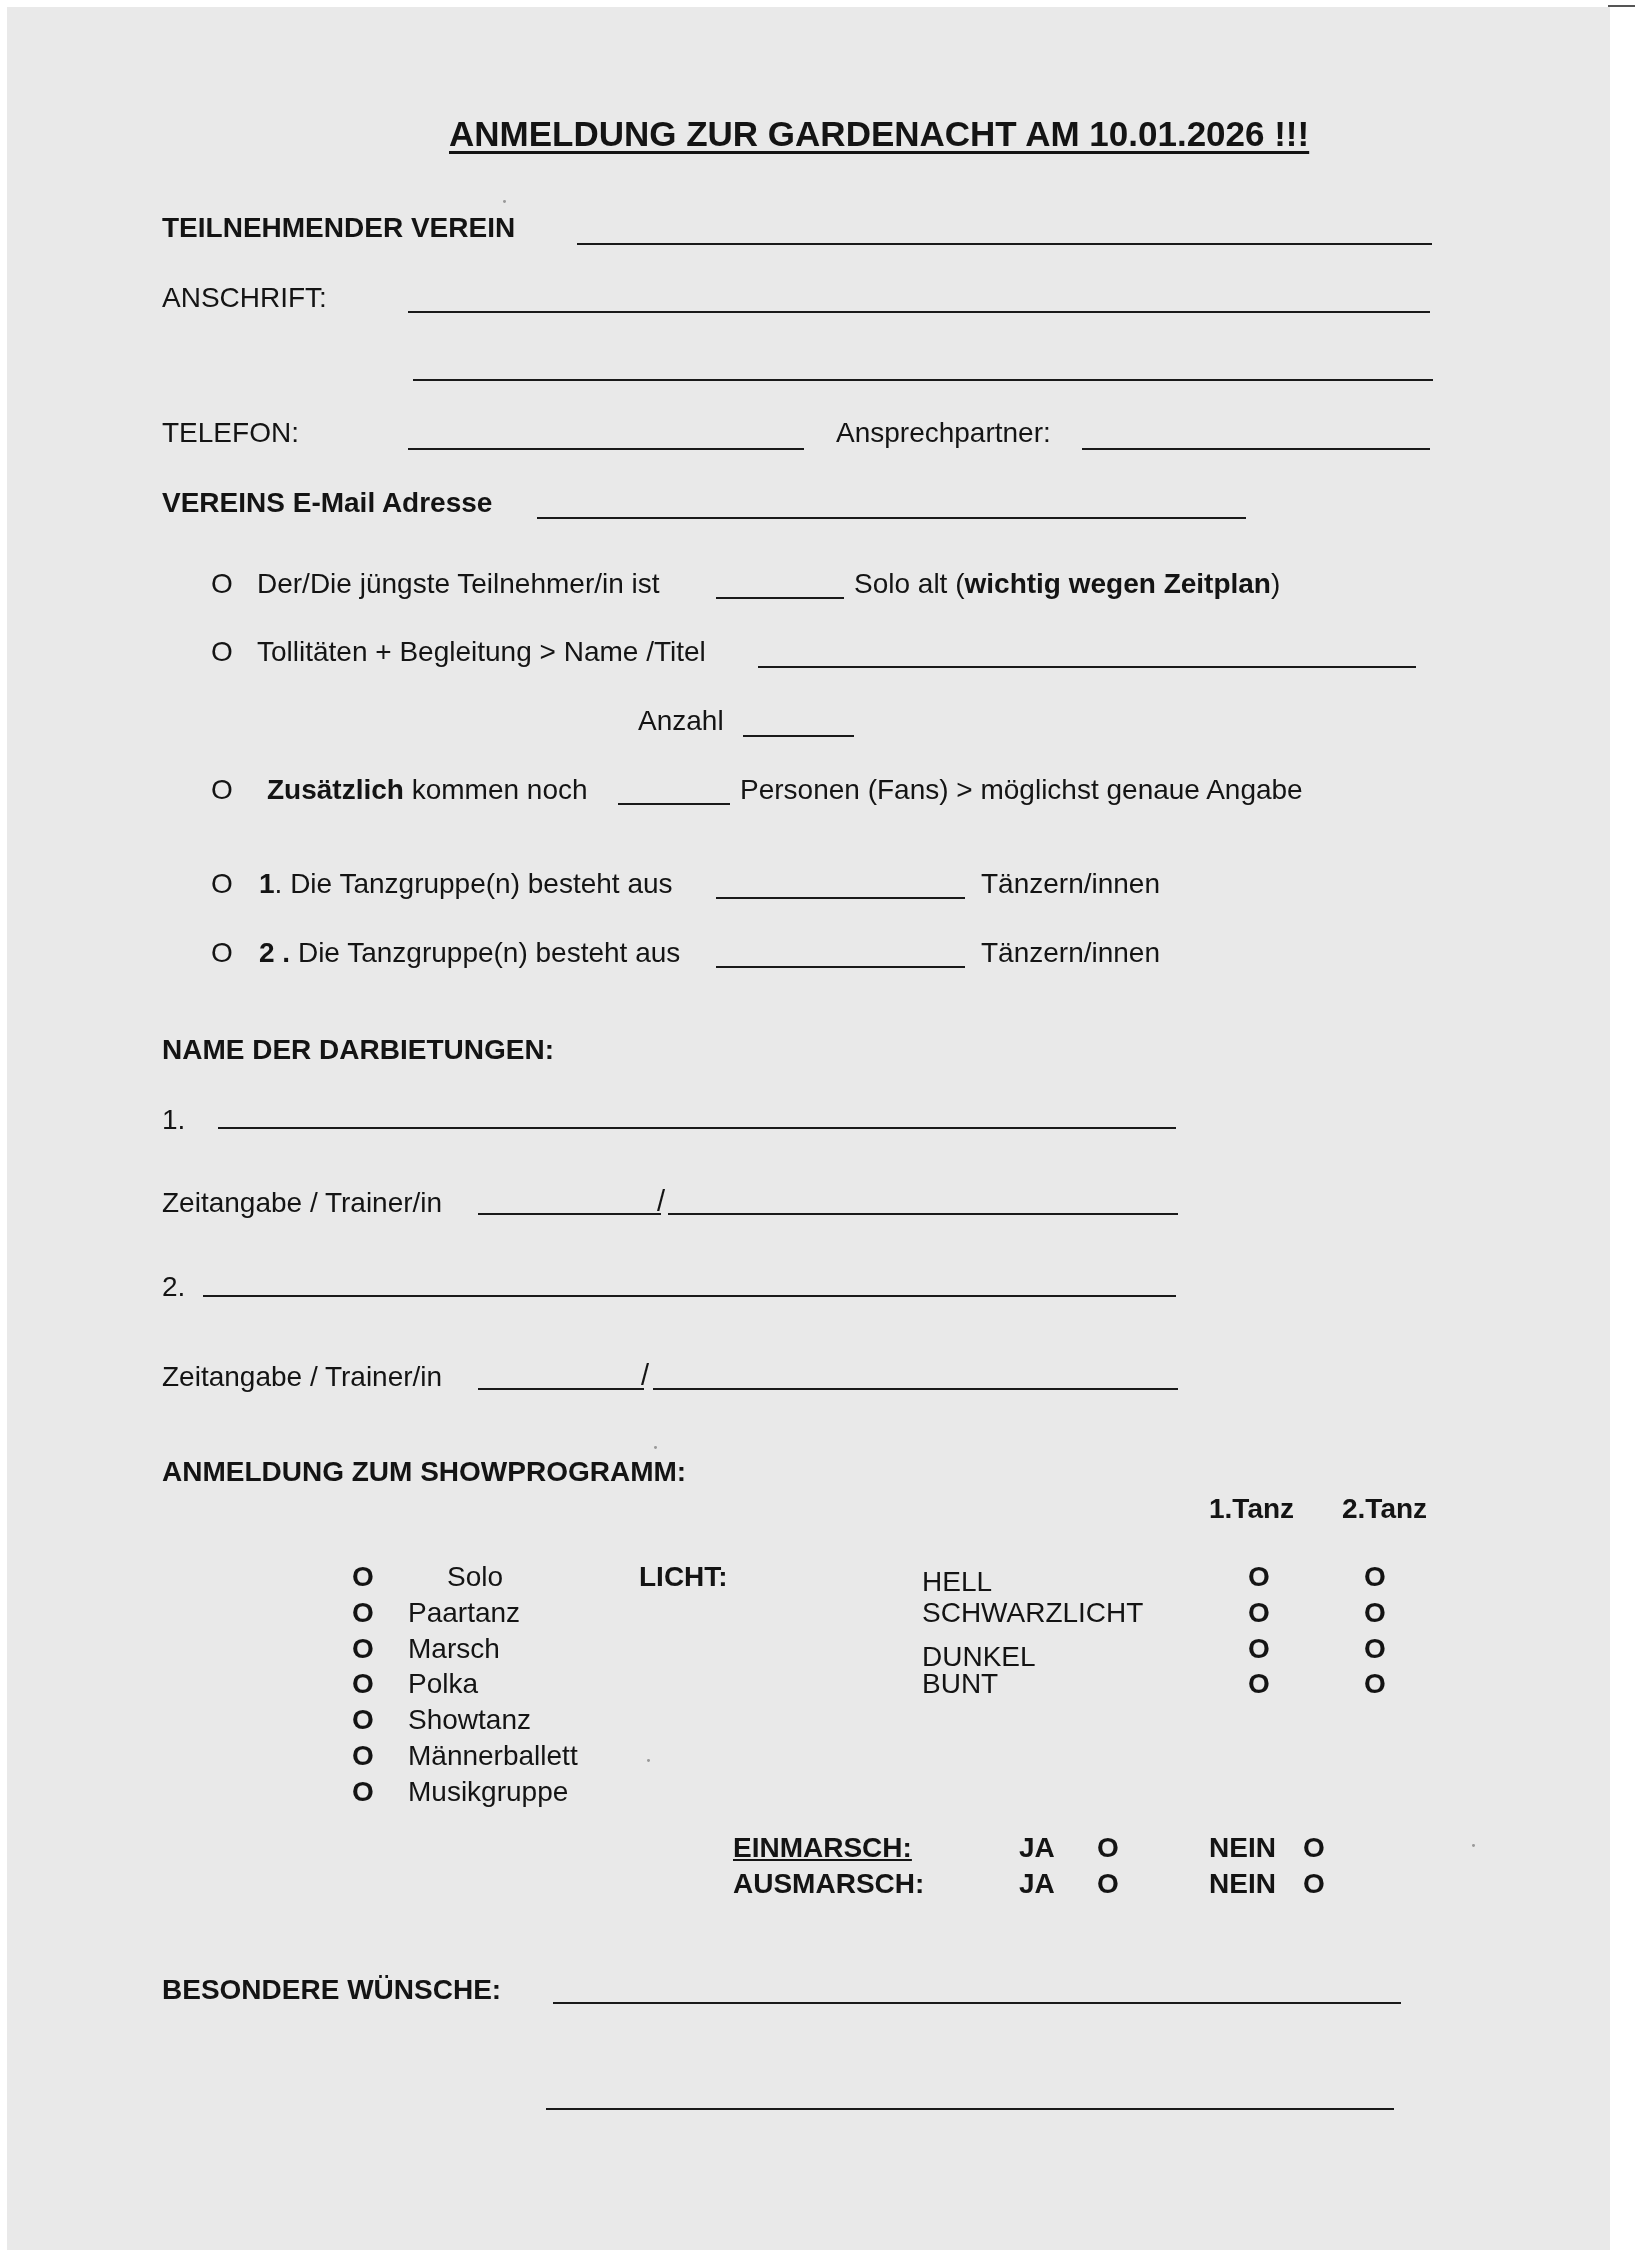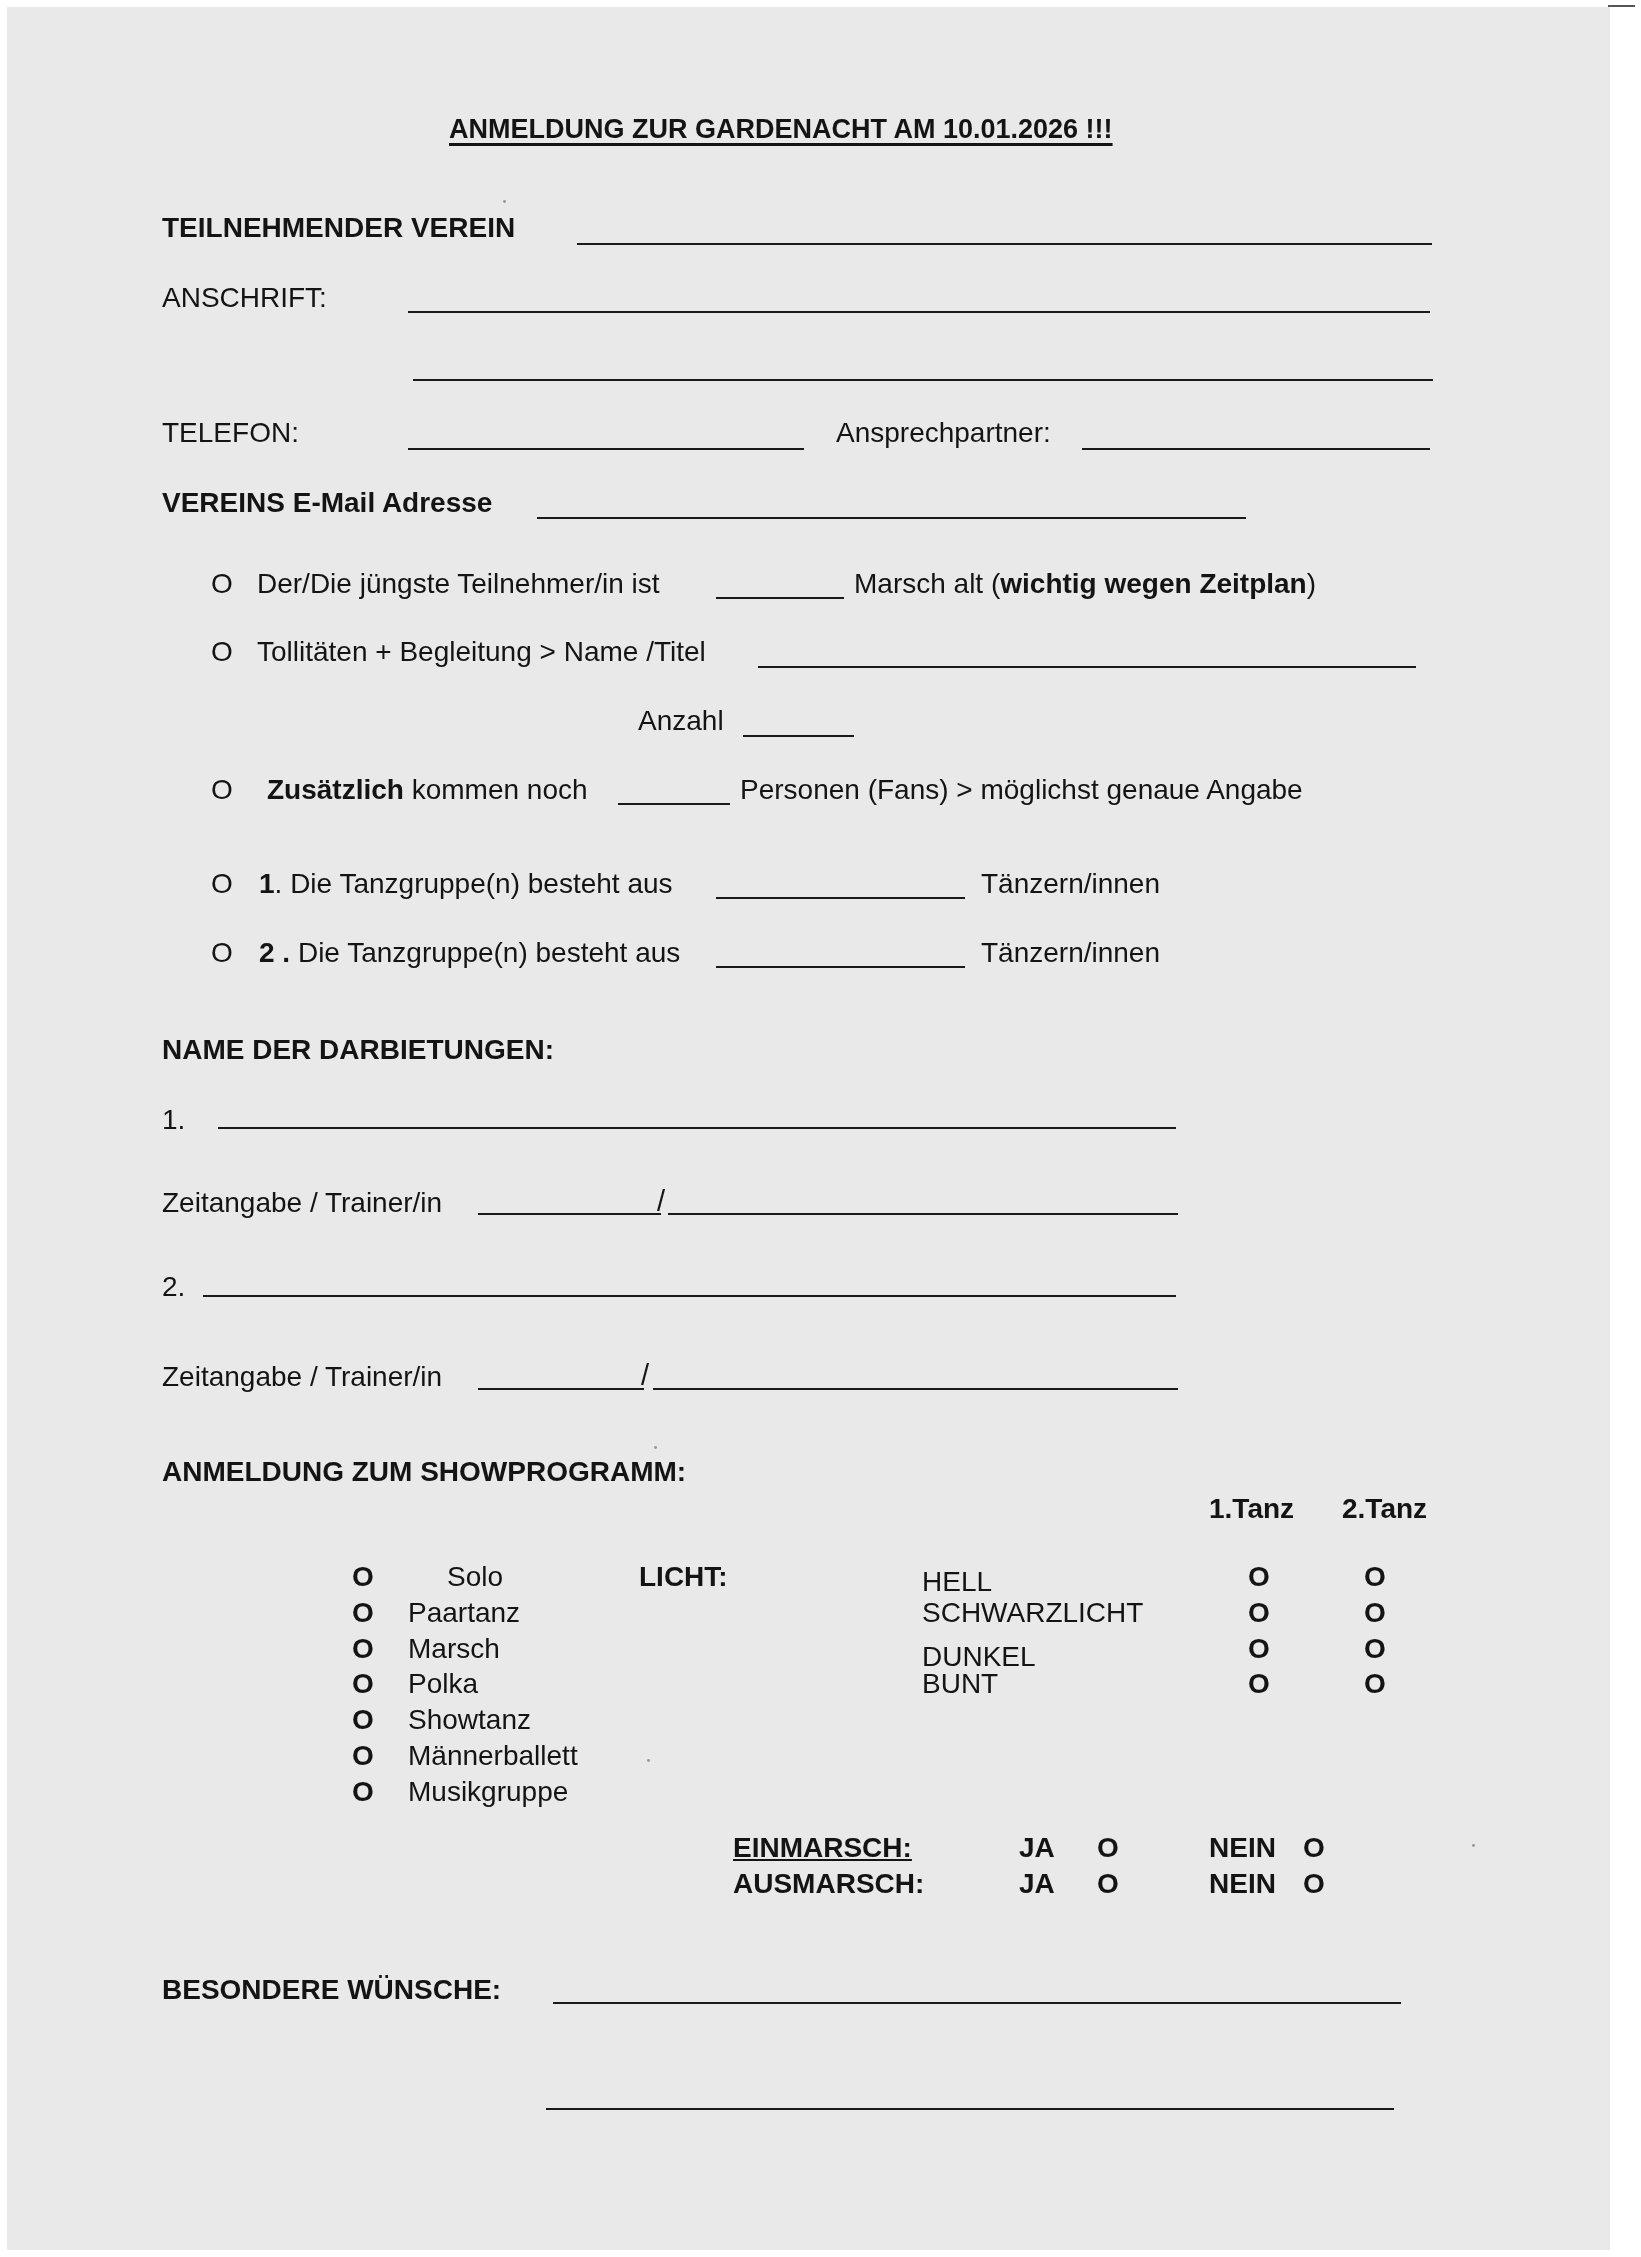--- a/index.html
+++ b/index.html
@@ -3,21 +3,21 @@
   <meta charset="utf-8">
   <style>
     html, body { margin: 0; padding: 0; background: #ffffff; }
     body { width: 1641px; height: 2257px; position: relative; overflow: hidden;
            font-family: "Liberation Sans", sans-serif; color: #141414; }
     .paper { position: absolute; left: 6.8px; top: 6.8px; width: 1603px; height: 2243px; background: #e9e9e9; }
     .edge-mark { position: absolute; left: 1608px; top: 4.8px; width: 27px; height: 1.9px; background: #555; }
     .t { position: absolute; white-space: nowrap; font-size: 28px; line-height: 1; }
     .b { font-weight: bold; }
     .line { position: absolute; height: 0; border-top: 2.4px solid #1a1a1a; }
-    .title { font-size: 27px; font-weight: bold; text-decoration: underline; text-decoration-thickness: 2.9px; text-underline-offset: 4.8px; }
+    .title { font-size: 35px; font-weight: bold; text-decoration: underline; text-decoration-thickness: 2.9px; text-underline-offset: 4.8px; }
     .circ { position: absolute; font-size: 28px; line-height: 1; }
     .circ.b { font-weight: bold; }
     .slash { position: absolute; font-size: 29px; line-height: 1; }
     .dot { position: absolute; width: 2.9px; height: 2.9px; background: #999; border-radius: 50%; }
   </style>
 </head>
 <body>
 
 <div class="paper"></div>
 <div class="edge-mark"></div>
@@ -35,21 +35,21 @@
 <div class="line" style="left:408px; top:448px; width:396px;"></div>
 <div class="t" style="left:836px; top:419px;">Ansprechpartner:</div>
 <div class="line" style="left:1082px; top:448px; width:348px;"></div>
 
 <div class="t b" style="left:162px; top:489px;">VEREINS E-Mail Adresse</div>
 <div class="line" style="left:537px; top:517px; width:709px;"></div>
 
 <div class="circ" style="left:211px; top:570px;">O</div>
 <div class="t" style="left:257px; top:570px;">Der/Die jüngste Teilnehmer/in ist</div>
 <div class="line" style="left:716px; top:597px; width:128px;"></div>
-<div class="t" style="left:854px; top:570px;"><span>Marsch alt (</span><span class="b">wichtig wegen Zeitplan</span><span>)</span></div>
+<div class="t" style="left:854px; top:570px;"><span>Solo alt (</span><span class="b">wichtig wegen Zeitplan</span><span>)</span></div>
 
 <div class="circ" style="left:211px; top:638px;">O</div>
 <div class="t" style="left:257px; top:638px;">Tollitäten + Begleitung &gt; Name /Titel</div>
 <div class="line" style="left:758px; top:666px; width:658px;"></div>
 
 <div class="t" style="left:638px; top:707px;">Anzahl</div>
 <div class="line" style="left:743px; top:735px; width:111px;"></div>
 
 <div class="circ" style="left:211px; top:776px;">O</div>
 <div class="t" style="left:267px; top:776px;"><span class="b">Zusätzlich</span> <span>kommen noch</span></div>

